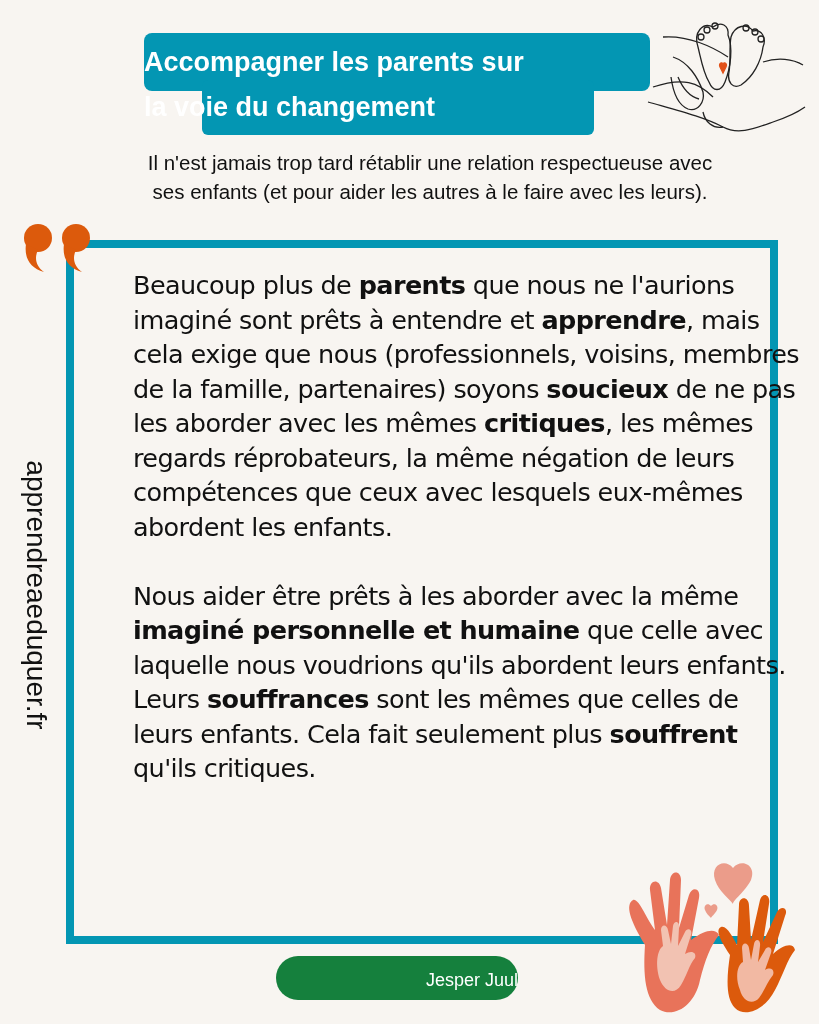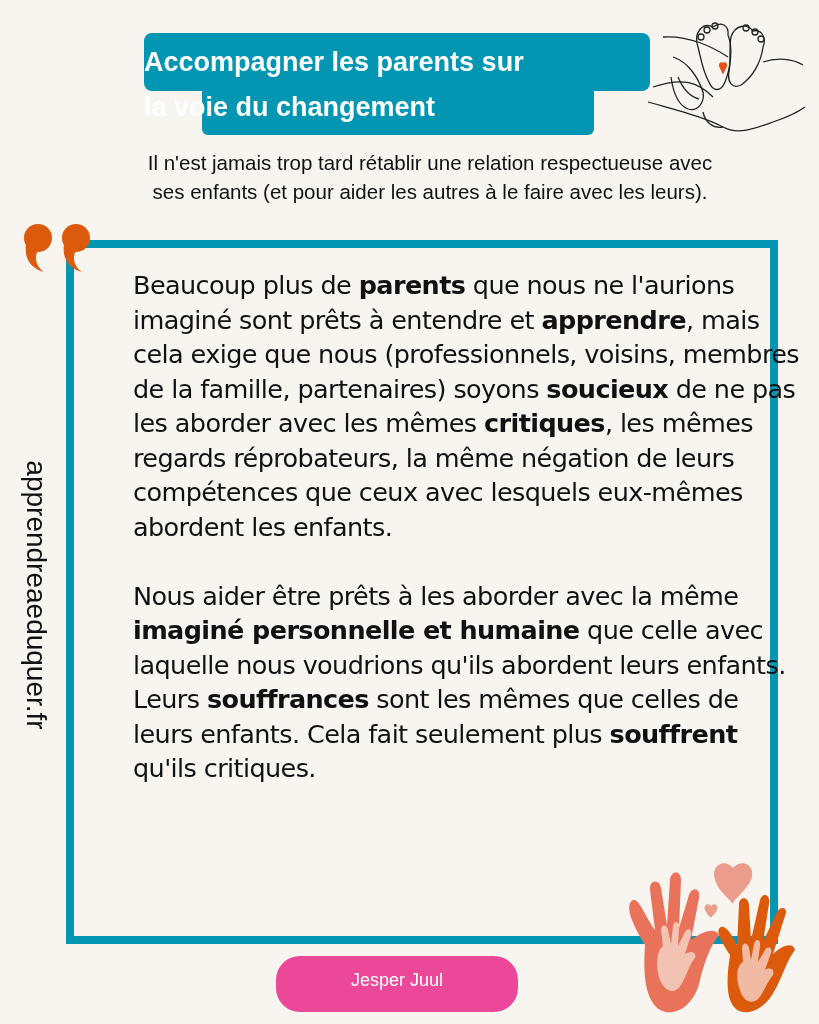--- a/index.html
+++ b/index.html
@@ -37,23 +37,23 @@
     color: #111; letter-spacing: -0.6px; margin-left: 36px;
   }
   .quote-body b { font-weight: bold; }
   .para-gap { height: 34.5px; }
   .side-url {
     position: absolute; left: 36px; top: 595px;
     transform: translate(-50%, -50%) rotate(90deg);
     font-size: 28px; color: #111; white-space: nowrap;
   }
   .author-pill {
-    position: absolute; left: 276px; top: 956px; width: 242px; height: 56px;
-    background: #ec4899; border-radius: 24px; color: #fff;
-    font-size: 18px; line-height: 48px; text-align: center;
+    position: absolute; left: 276px; top: 956px; width: 242px; height: 44px;
+    background: #15803d; border-radius: 24px; color: #fff;
+    font-size: 18px; line-height: 48px; text-align: right;
   }
   .hands { position: absolute; left: 615px; top: 850px; width: 200px; height: 174px; }
 </style>
 </head>
 <body>
 
 <div class="title-box-1"></div>
 <div class="title-box-2"></div>
 <div class="title-text">
   <div>Accompagner les parents sur</div>

